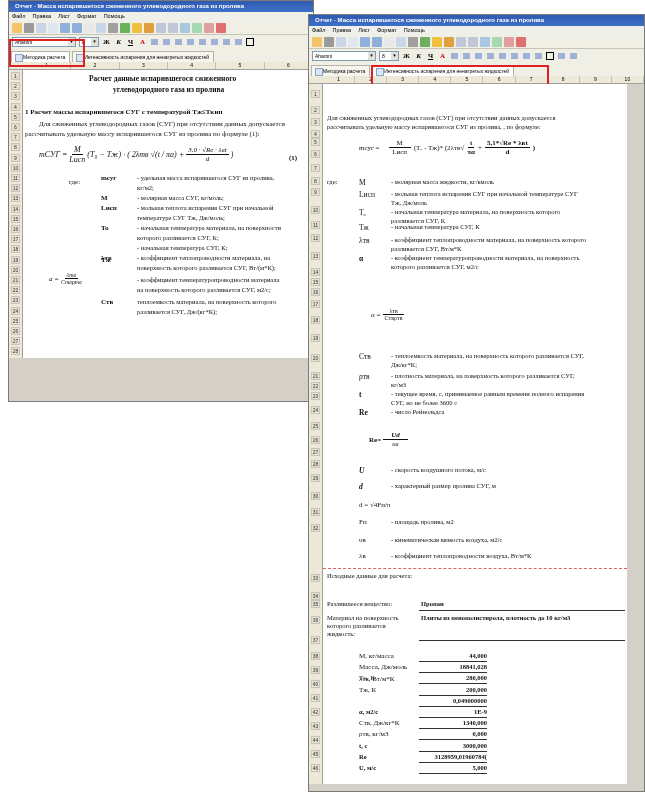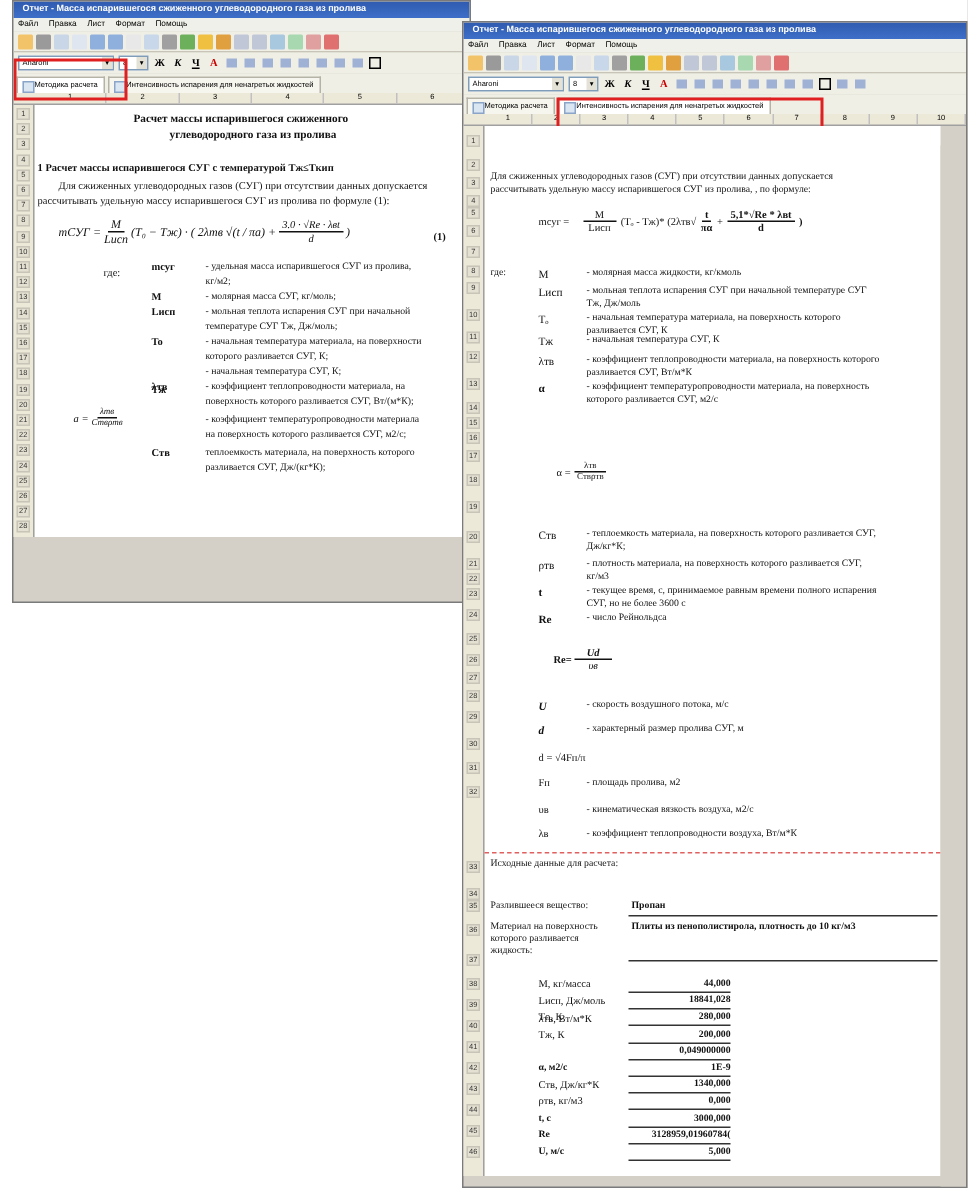--- a/index.html
+++ b/index.html
@@ -121,21 +121,21 @@
         <div class="rn" style="top: 195.8px; height: 8px;">20</div>
         <div class="rn" style="top: 206px; height: 8px;">21</div>
         <div class="rn" style="top: 216.2px; height: 8px;">22</div>
         <div class="rn" style="top: 226.4px; height: 8px;">23</div>
         <div class="rn" style="top: 236.6px; height: 8px;">24</div>
         <div class="rn" style="top: 246.8px; height: 8px;">25</div>
         <div class="rn" style="top: 257px; height: 8px;">26</div>
         <div class="rn" style="top: 267.2px; height: 8px;">27</div>
         <div class="rn" style="top: 277.4px; height: 8px;">28</div>
       </div>
-    <div class="t b" style="left:80px;top:4px;font-size:7.5px">Расчет массы испарившегося сжиженного</div>
+    <div class="t b" style="left:80px;top:4px;font-size:7.5px">Расчет данные испарившегося сжиженного</div>
     <div class="t b" style="left:104px;top:15px;font-size:7.5px">углеводородного газа из пролива</div>
     <div class="t b" style="left:16px;top:38px">1 Расчет массы испарившегося СУГ с температурой Тж≤Ткип</div>
     <div class="t" style="left:30px;top:50px">Для сжиженных углеводородных газов (СУГ) при отсутствии данных допускается</div>
     <div class="t" style="left:16px;top:60px">рассчитывать удельную массу испарившегося СУГ из пролива по формуле (1):</div>
     <div class="t" style="left:30px;top:75px;font-size:8px;font-style:italic;display:flex;align-items:center;gap:2px">
       <span>mСУГ =</span>
       <span class="frac">
           <span class="n">M</span>
           <span>Lисп</span>
         </span>
@@ -380,21 +380,21 @@
       <div class="t" style="left: 82px; top: 398px; font-size: 6.5px;">- характерный размер пролива СУГ, м</div>
       <div class="t" style="left: 50px; top: 434px; font-size: 7px;">Fп</div>
       <div class="t" style="left: 82px; top: 434px; font-size: 6.5px;">- площадь пролива, м2</div>
       <div class="t" style="left: 50px; top: 452px; font-size: 7px;">υв</div>
       <div class="t" style="left: 82px; top: 452px; font-size: 6.5px;">- кинематическая вязкость воздуха, м2/с</div>
       <div class="t" style="left: 50px; top: 468px; font-size: 7px;">λв</div>
       <div class="t" style="left: 82px; top: 468px; font-size: 6.5px;">- коэффициент теплопроводности воздуха, Вт/м*К</div>
       <div class="t" style="left: 50px; top: 568px; font-size: 7px;">M, кг/масса</div>
       <div class="t b" style="right: 140px; top: 568px; font-size: 6.5px; text-align: right;">44,000</div>
       <div class="uline" style="left: 110px; top: 577px; width: 68px;"></div>
-      <div class="t" style="left: 50px; top: 579.2px; font-size: 7px;">Lисп, Дж/моль</div>
+      <div class="t" style="left: 50px; top: 579.2px; font-size: 7px;">Масса, Дж/моль</div>
       <div class="t b" style="right: 140px; top: 579.2px; font-size: 6.5px; text-align: right;">18841,028</div>
       <div class="uline" style="left: 110px; top: 588.2px; width: 68px;"></div>
       <div class="t" style="left: 50px; top: 590.4px; font-size: 7px;">Tо, К</div>
       <div class="t b" style="right: 140px; top: 590.4px; font-size: 6.5px; text-align: right;">280,000</div>
       <div class="uline" style="left: 110px; top: 599.4px; width: 68px;"></div>
       <div class="t" style="left: 50px; top: 601.6px; font-size: 7px;">Tж, К</div>
       <div class="t b" style="right: 140px; top: 601.6px; font-size: 6.5px; text-align: right;">200,000</div>
       <div class="uline" style="left: 110px; top: 610.6px; width: 68px;"></div>
       <div class="t" style="left: 50px; top: 591px; font-size: 7px;">λтв, Вт/м*К</div>
       <div class="t b" style="right: 140px; top: 612.8px; font-size: 6.5px; text-align: right;">0,049000000</div>

